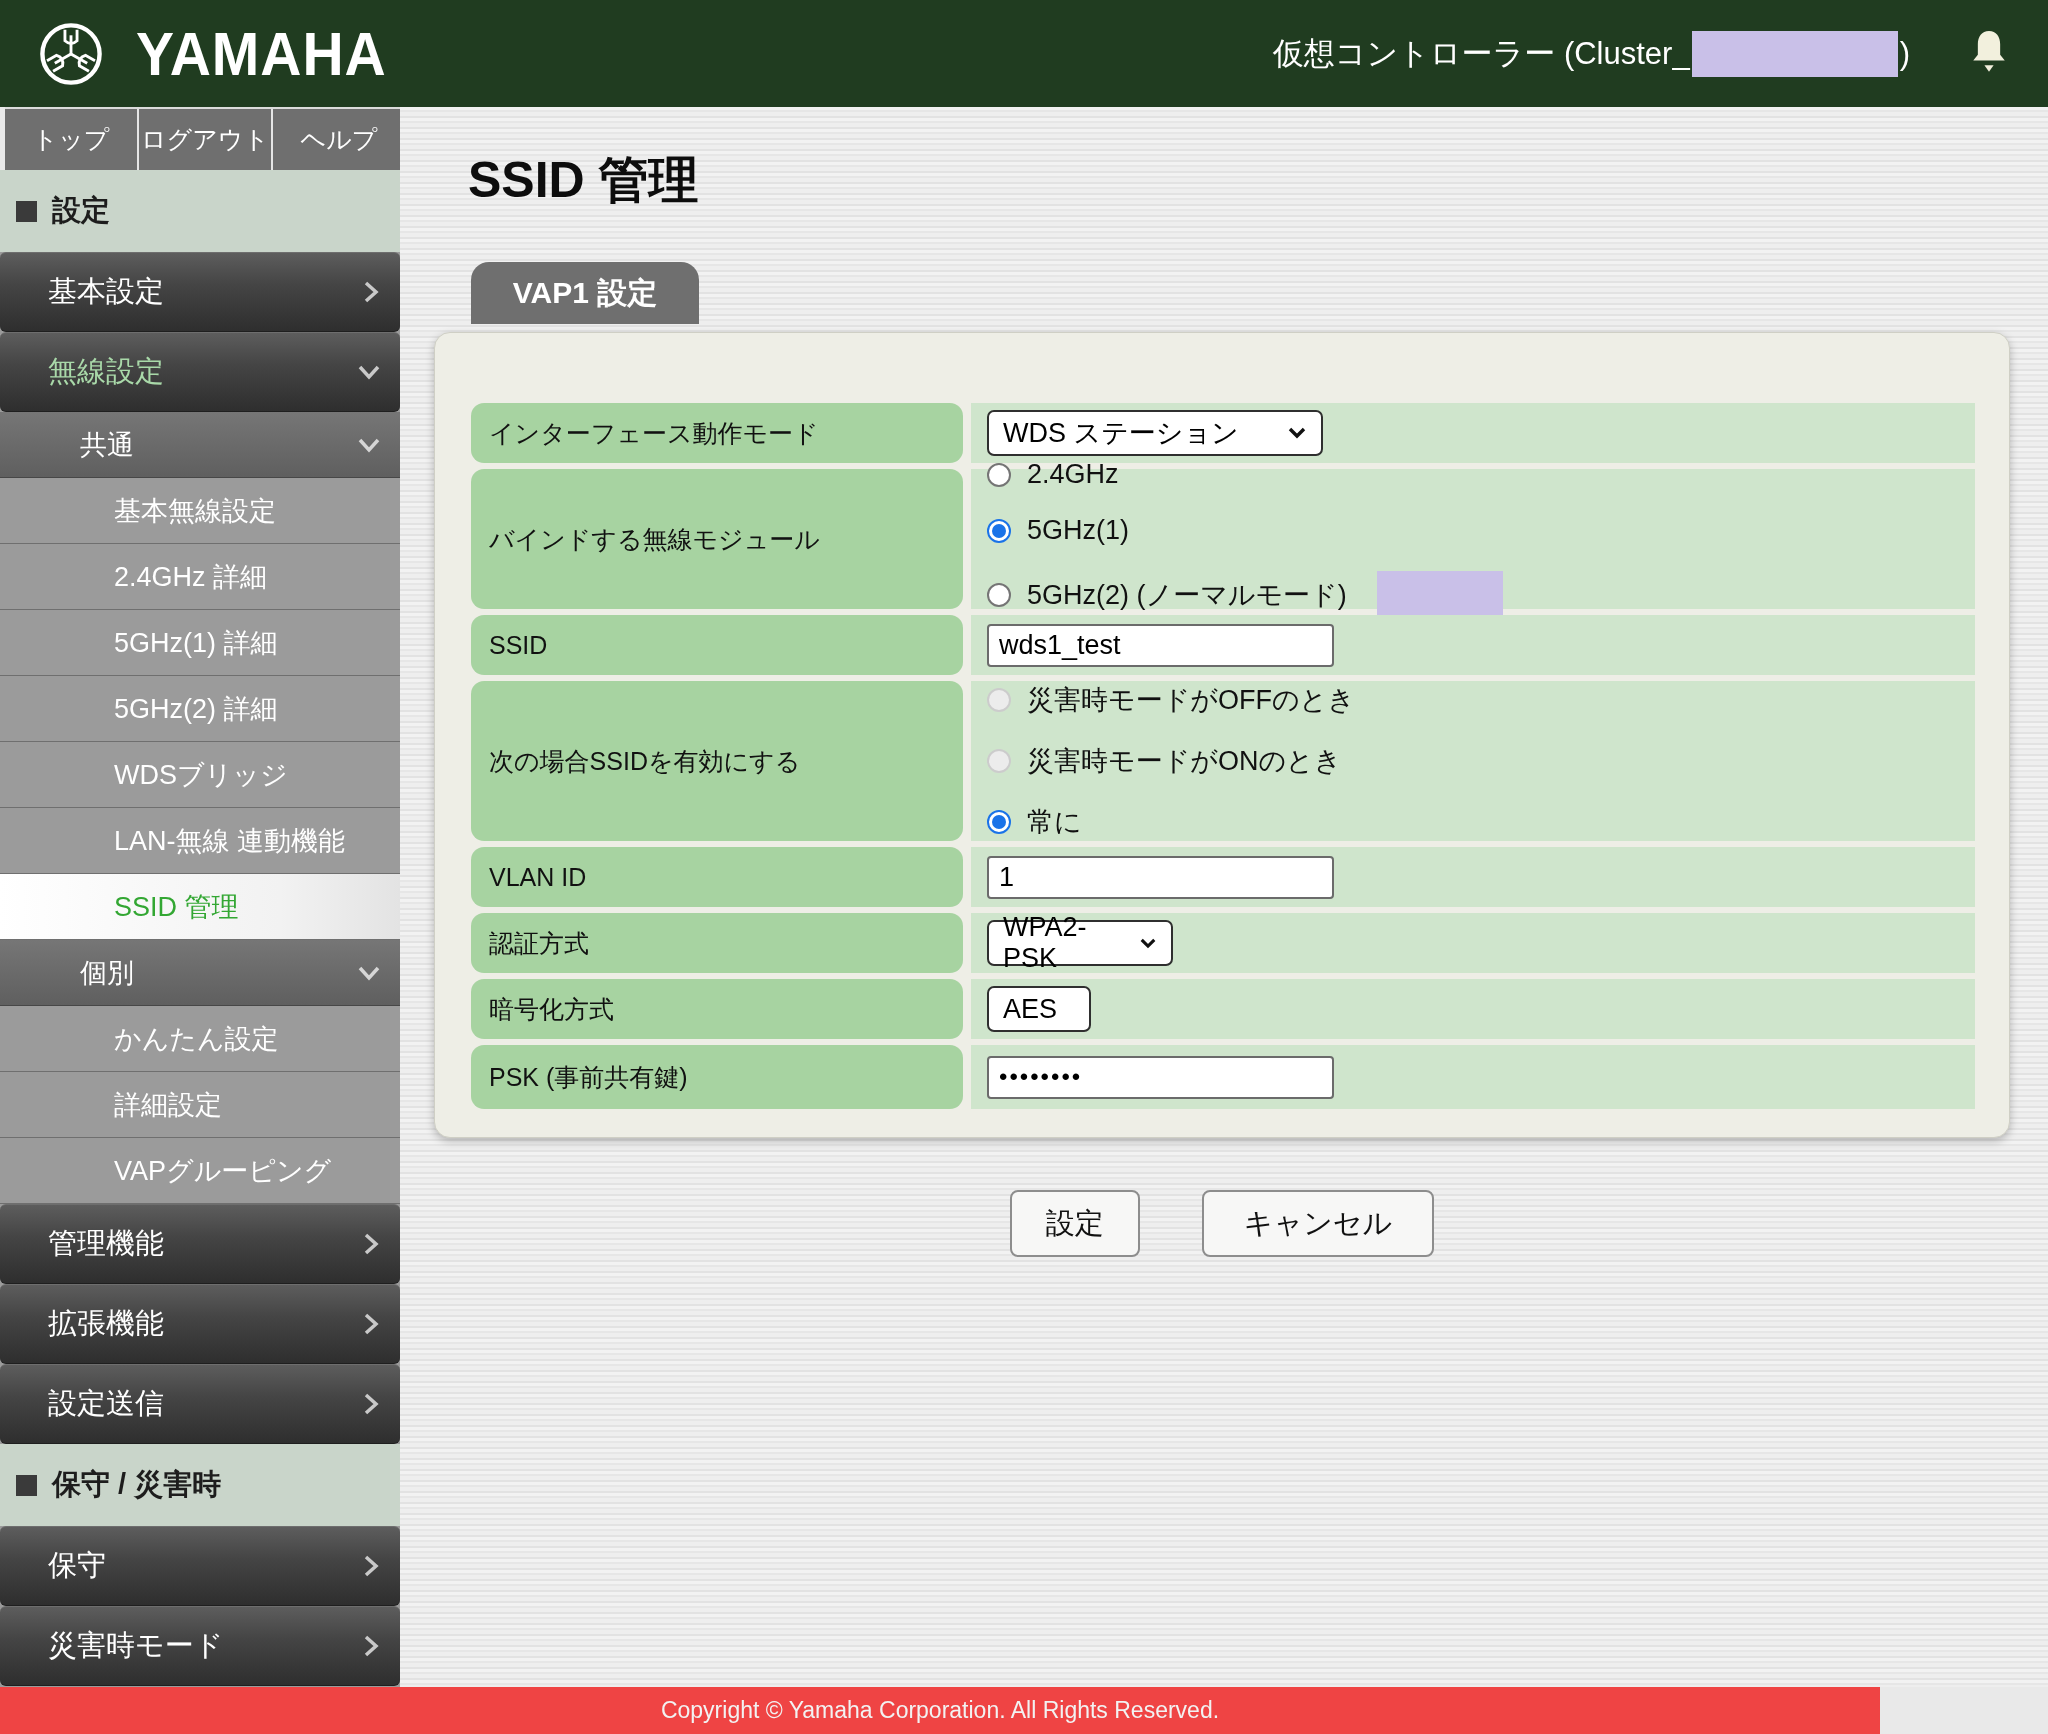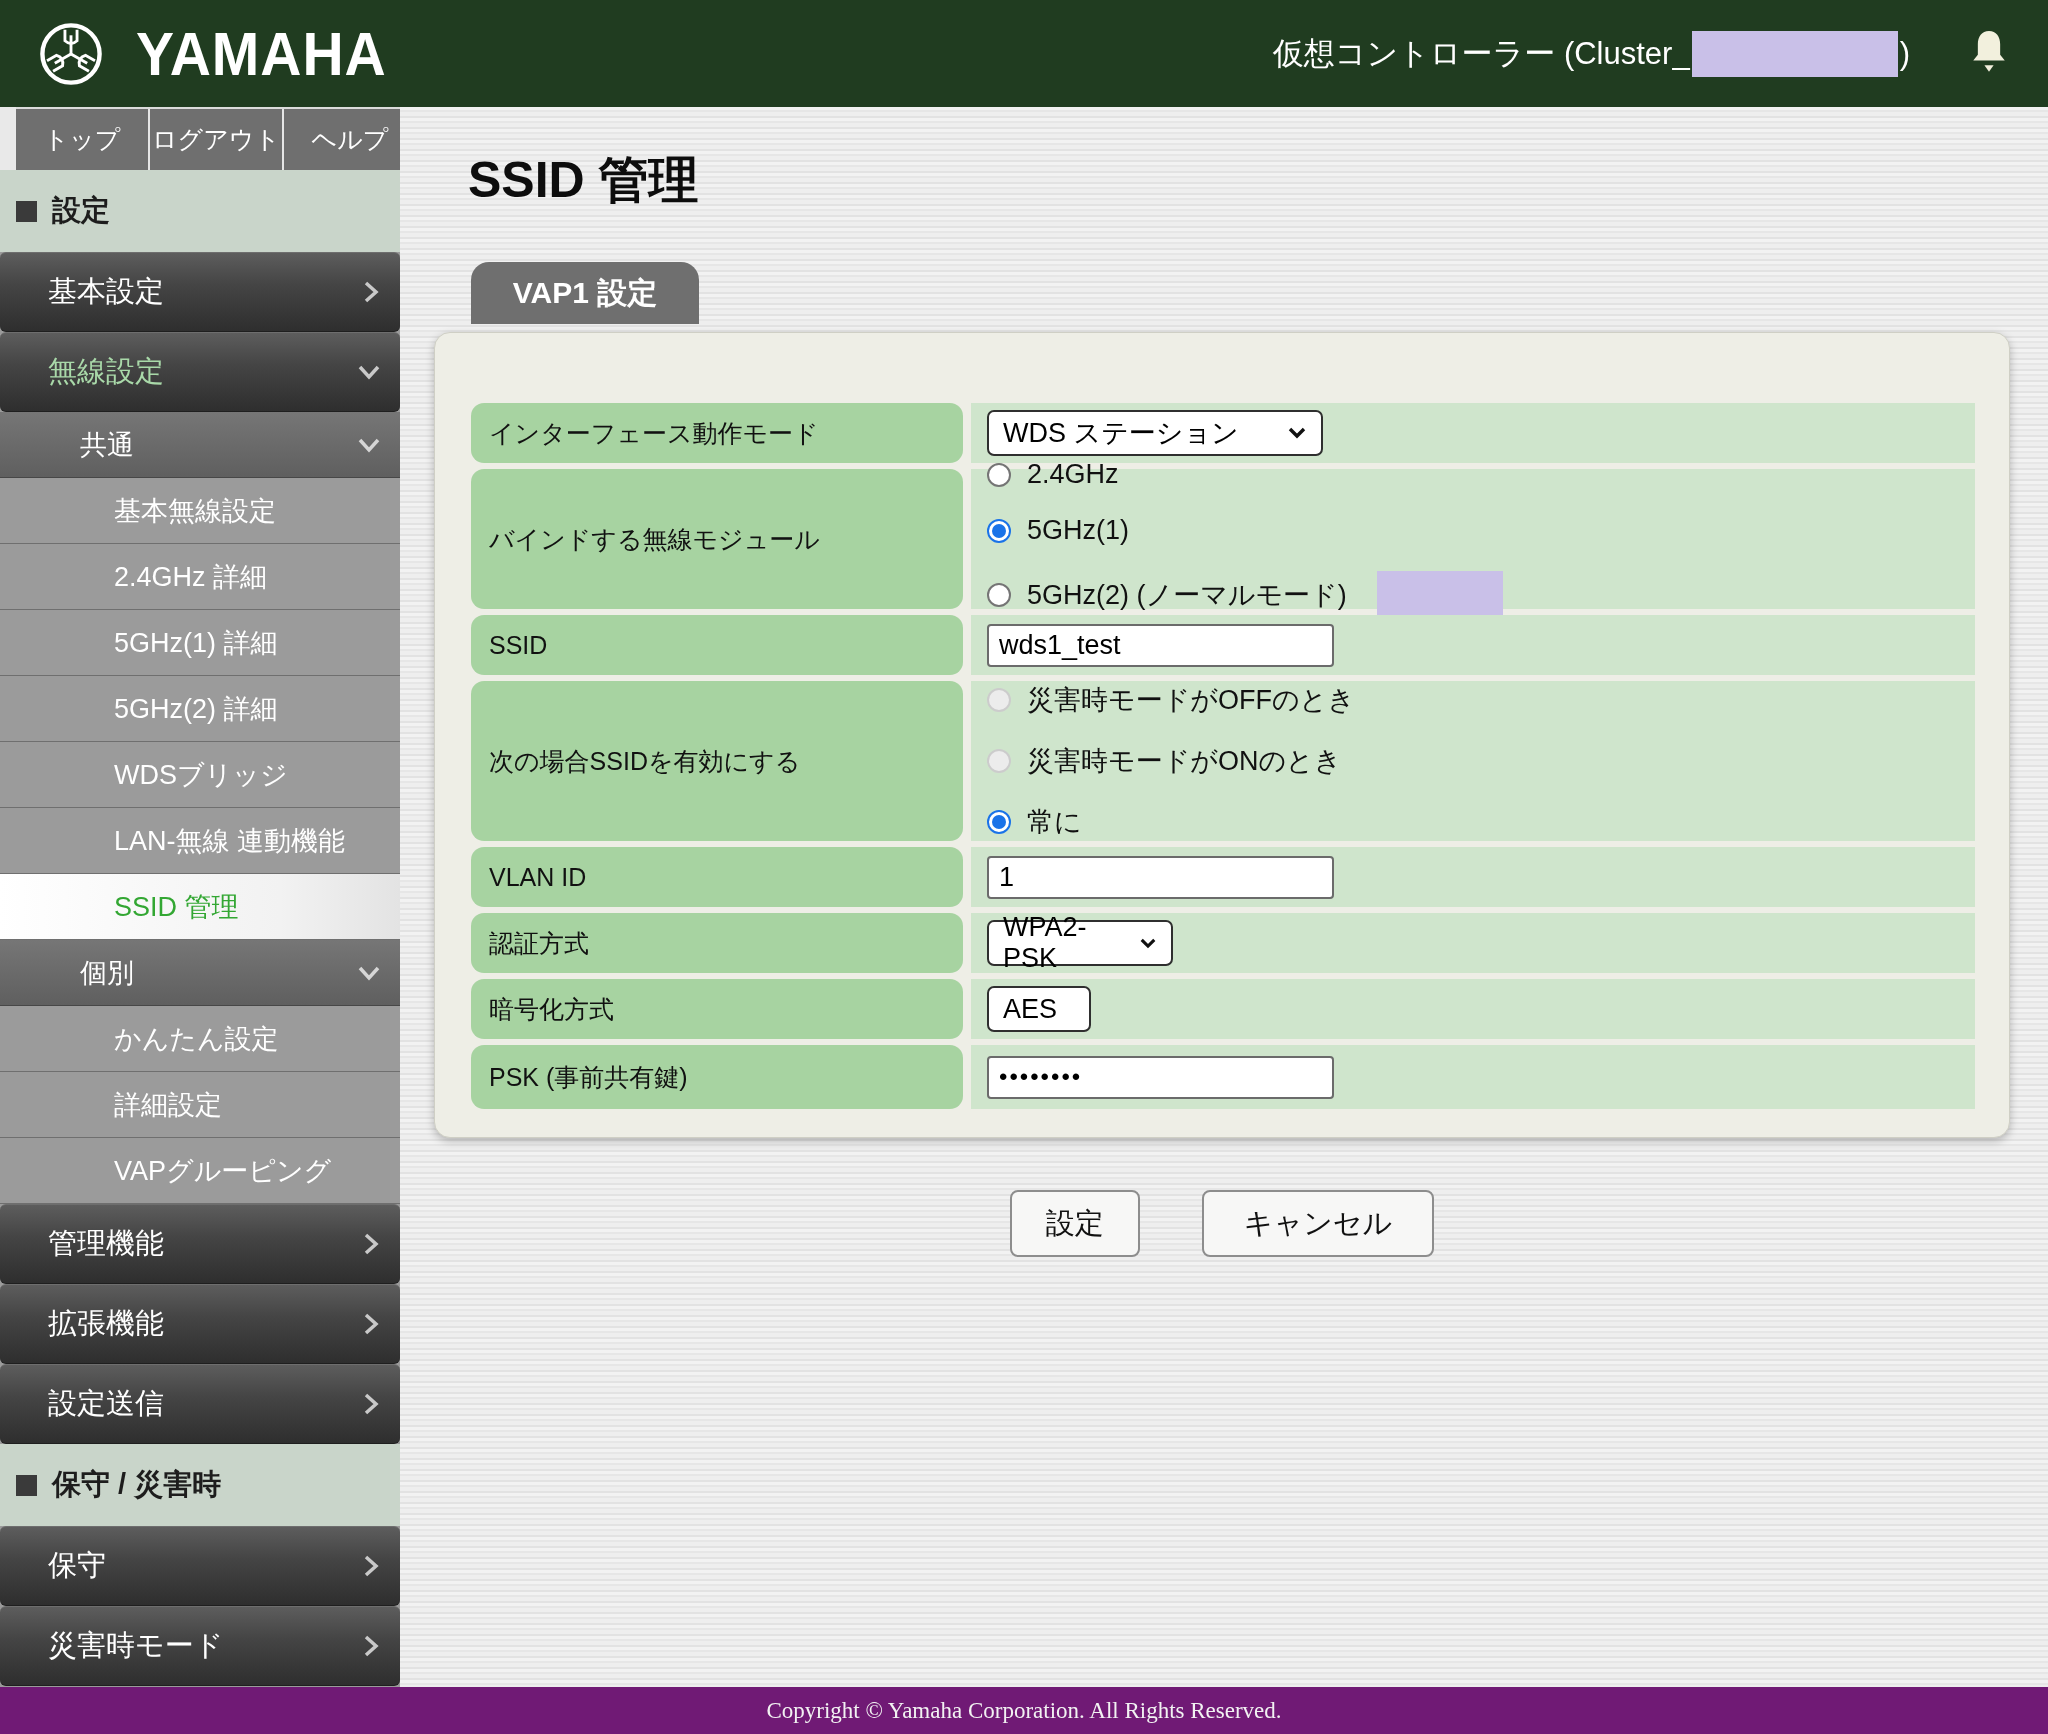--- a/index.html
+++ b/index.html
@@ -21,21 +21,21 @@
   }
   .controller {
     margin-left:auto; color:#fff; font-size:31px; display:flex; align-items:center;
     white-space:nowrap;
   }
   .redact { display:inline-block; background:#c9c0e8; vertical-align:middle; }
   .redact-header { width:206px; height:46px; margin:0 2px; }
   .bell-wrap { margin-left:58px; margin-right:38px; }
   
   .topnav {
-    position:absolute; left:16px; top:107px; width:400px; height:63px;
+    position:absolute; left:5px; top:107px; width:400px; height:63px;
     background:#6f6f6f; display:flex; border-top:2px solid #dcdcdc;
   }
   .topnav .nav-item {
     flex:1; color:#fff; font-size:25px; display:flex; align-items:center;
     justify-content:center; cursor:pointer;
   }
   .topnav .nav-item + .nav-item { border-left:2px solid #e6e6e6; }
   
   .sidebar { position:absolute; left:0; top:170px; width:400px; height:1517px; background:#9b9b9b; }
   .sb-item { position:relative; display:flex; align-items:center; color:#fff; cursor:pointer; }
@@ -120,23 +120,23 @@
     position:absolute; left:34px; top:1083px; width:1576px;
     display:flex; justify-content:center; gap:62px;
   }
   .btn {
     height:67px; background:#f7f7f6; border:2px solid #8d8d8d; border-radius:8px;
     font-size:29px; font-family:inherit; color:#111; cursor:pointer; padding:0 34px;
   }
   .btn-cancel { padding:0 40px; }
   
   .footer {
-    position:absolute; left:0; bottom:0; width:2048px; height:47px;
-    background:#701a75; color:#f2f2f2; font-size:23px;
-    display:flex; align-items:center; justify-content:center;font-family:Liberation Serif, serif;
+    position:absolute; left:0; bottom:0; width:1880px; height:47px;
+    background:#ef4444; color:#f2f2f2; font-size:23px;
+    display:flex; align-items:center; justify-content:center;
   }
 </style>
 </head>
 <body>
 
 <header class="topbar">
   <div class="brand">
     <svg class="brand-mark" viewBox="0 0 60 60">
       <circle cx="30" cy="30" r="26" fill="none" stroke="#ffffff" stroke-width="4"></circle>
       <g stroke="#ffffff" stroke-width="2.6" fill="none">

